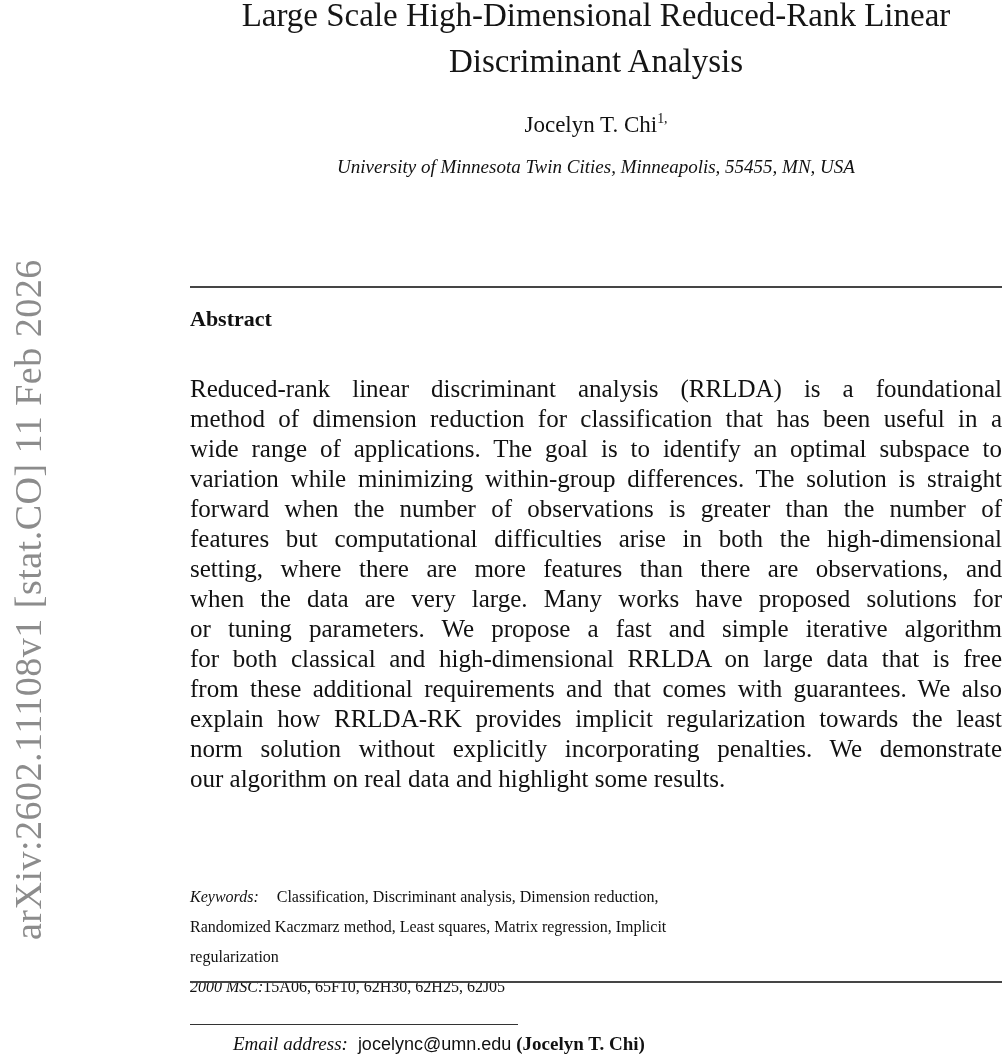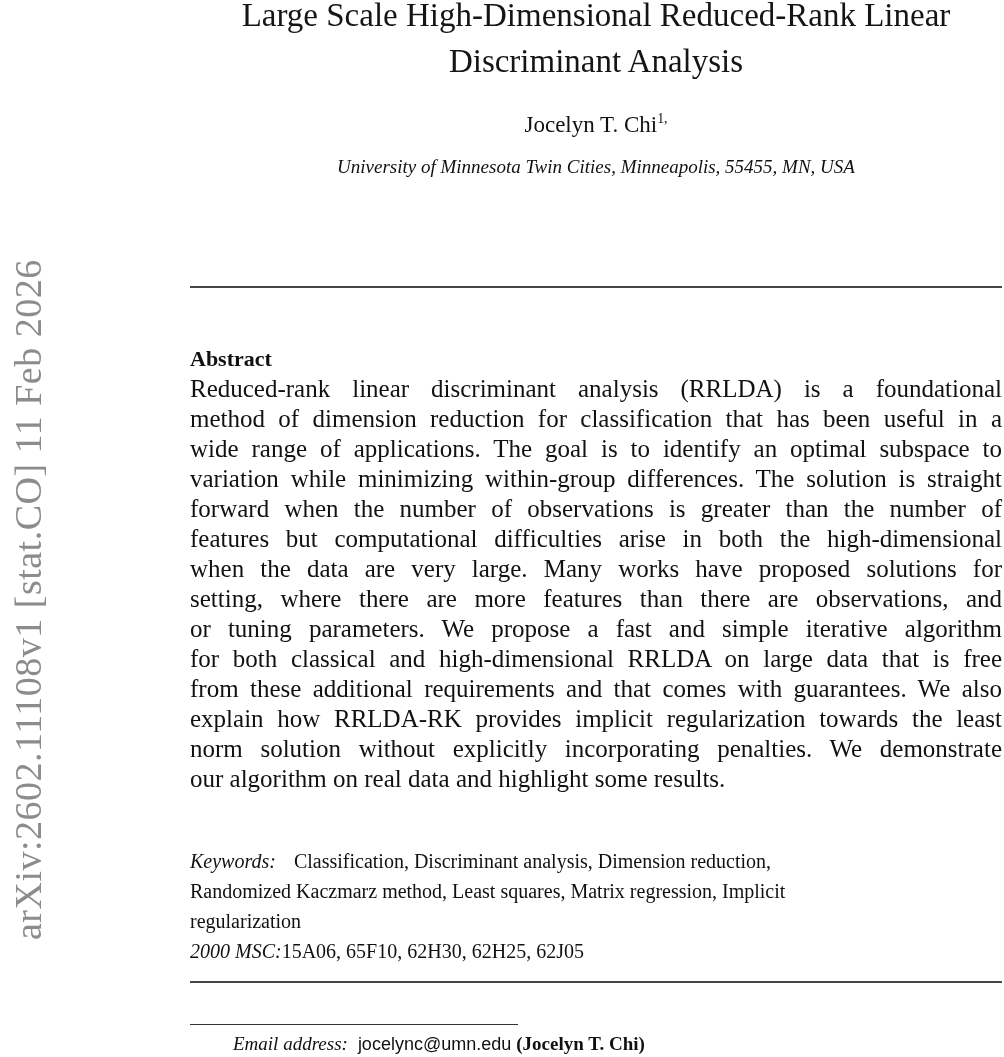--- a/index.html
+++ b/index.html
@@ -57,29 +57,28 @@
   .rule { height: 0; border-top: 2px solid #454545; }
   .rule-top    { top: 286px; }
   .rule-bottom { top: 981px; }
   .rule-foot   { top: 1024px; width: 328px; border-top-width: 1.5px; border-top-color: #333; }
 
   .abstract-heading {
     top: 305px;
     font-weight: bold;
     font-size: 22px;
     line-height: 28px;
-    margin-top: 40px;
   }
 
   .abstract-body { top: 350px; font-size: 25px; line-height: 30px; margin-top: 24px; }
   .aline { text-align: justify; }
   .aline.j { text-align-last: justify; }
   .aline.last { text-align-last: left; }
 
-  .keywords { top: 846px; font-size: 20px; line-height: 30px; }
+  .keywords { top: 882px; font-size: 16px; line-height: 30px; }
   .kline { text-align: left; white-space: nowrap; }
   .it { font-style: italic; }
   .klabel { margin-right: 18px; }
   .mlabel { margin-right: 0; }
 
   .footnote-line {
     top: 1031px;
     padding-left: 43px;
     font-size: 19px;
     line-height: 26px;
@@ -111,22 +110,22 @@
 
   <div class="col abstract-heading">Abstract</div>
 
   <div class="col abstract-body">
     <div class="aline j">Reduced-rank linear discriminant analysis (RRLDA) is a foundational</div>
     <div class="aline j">method of dimension reduction for classification that has been useful in a</div>
     <div class="aline j">wide range of applications.  The goal is to identify an optimal subspace to</div>
     <div class="aline j">variation while minimizing within-group differences. The solution is straight</div>
     <div class="aline j">forward when the number of observations is greater than the number of</div>
     <div class="aline j">features but computational difficulties arise in both the high-dimensional</div>
+    <div class="aline j">setting, where there are more features than there are observations, and</div>
     <div class="aline j">when the data are very large.  Many works have proposed solutions for</div>
-    <div class="aline j">setting, where there are more features than there are observations, and</div>
     <div class="aline j">or tuning parameters.  We propose a fast and simple iterative algorithm</div>
     <div class="aline j">for both classical and high-dimensional RRLDA on large data that is free</div>
     <div class="aline j">from these additional requirements and that comes with guarantees. We also</div>
     <div class="aline j">explain how RRLDA-RK provides implicit regularization towards the least</div>
     <div class="aline j">norm solution without explicitly incorporating penalties.  We demonstrate</div>
     <div class="aline last">our algorithm on real data and highlight some results.</div>
   </div>
 
   <div class="col keywords">
     <div class="kline">

